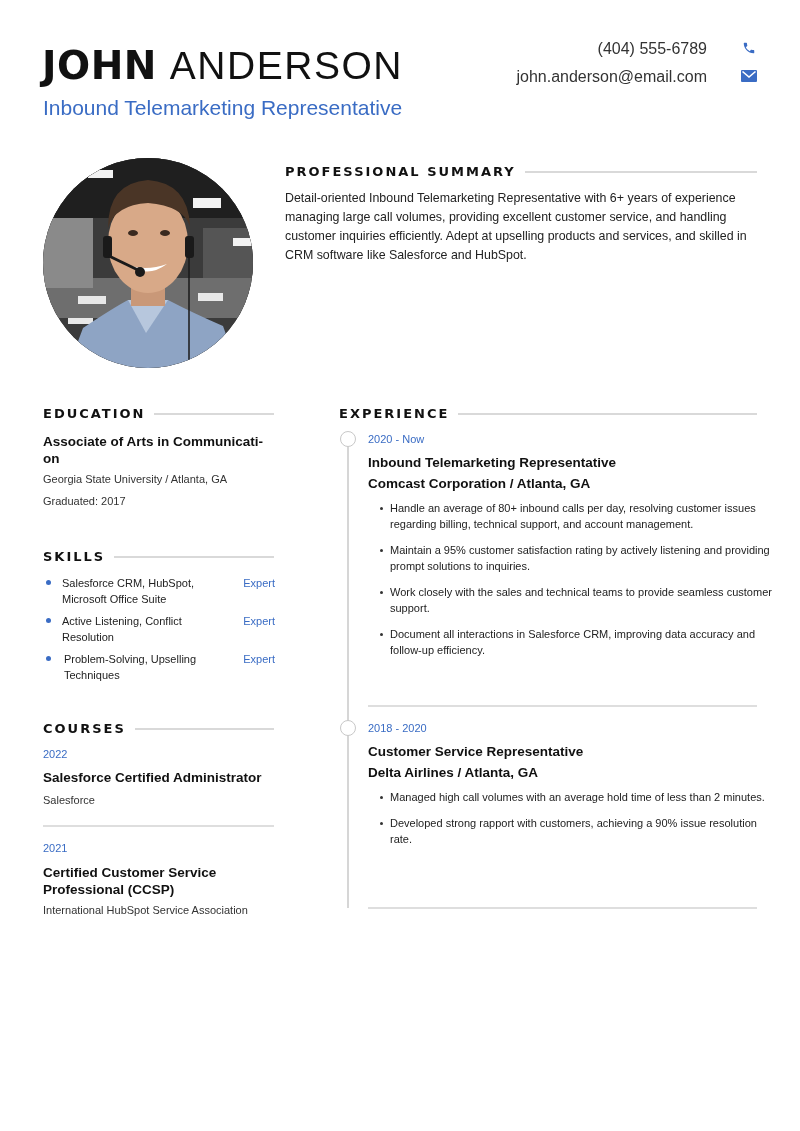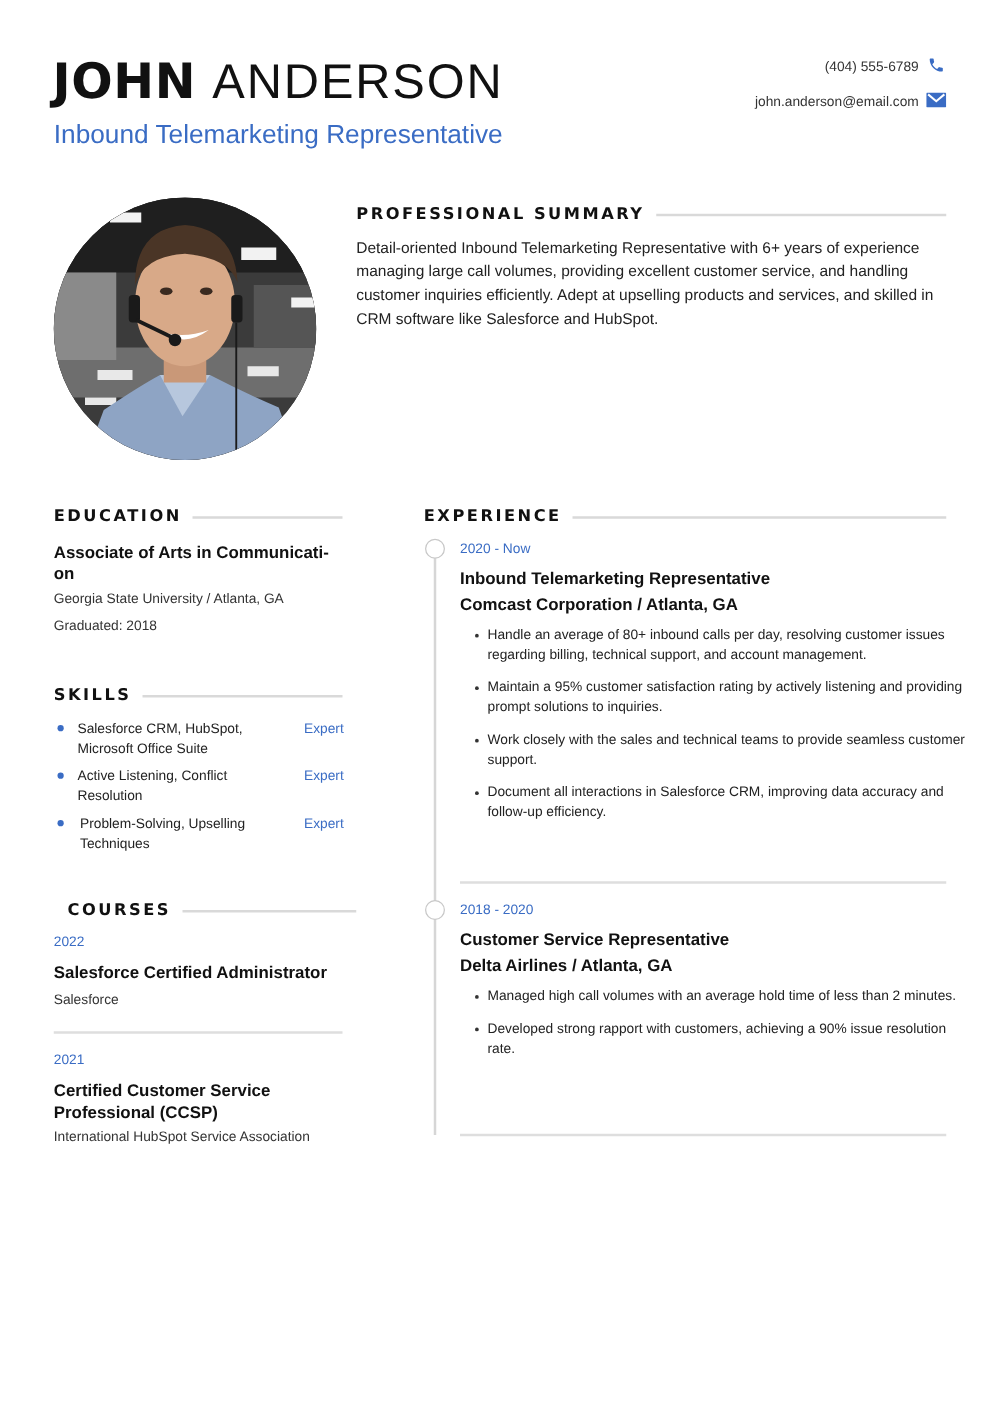--- a/index.html
+++ b/index.html
@@ -5,21 +5,21 @@
   * { box-sizing: border-box; margin: 0; padding: 0; }
   html, body { width: 800px; height: 1131px; background: #ffffff; overflow: hidden; }
   body { font-family: "Liberation Sans", "DejaVu Sans", sans-serif; color: #1a1a1a; position: relative; }
 
   .name { position: absolute; left: 42px; top: 44px; font-size: 39px; letter-spacing: 0.5px; color: #111; line-height: 44px; white-space: nowrap; font-family: "DejaVu Sans", sans-serif; }
   .name .first { font-weight: bold; }
   .name .last { font-weight: normal; font-family: "Liberation Sans", sans-serif; letter-spacing: 1.5px; }
   .role { position: absolute; left: 43px; top: 95px; font-size: 21px; color: #3a6cc4; line-height: 26px; white-space: nowrap; }
 
   .contact { position: absolute; right: 43px; top: 40px; text-align: right; }
-  .contact-row { display: flex; align-items: flex-end; justify-content: flex-end; height: 20px; margin-bottom: 8px; font-size: 11px; color: #333; }
+  .contact-row { display: flex; align-items: flex-start; justify-content: flex-end; height: 20px; margin-bottom: 8px; font-size: 16px; color: #333; gap: 28px; }
   .contact-row .ic { width: 16px; height: 16px; margin-left: 6px; display: inline-flex; align-items: center; justify-content: center; }
 
   .photo { position: absolute; left: 43px; top: 158px; width: 210px; height: 210px; border-radius: 50%; overflow: hidden; background: #2a2a2a; }
 
   .section-head { position: absolute; display: flex; align-items: center; }
   .section-head .t { font-family: "DejaVu Sans", sans-serif; font-weight: bold; font-size: 13px; letter-spacing: 2px; color: #111; white-space: nowrap; }
   .section-head .line { flex: 1; height: 2px; background: #d9d9d9; margin-left: 9px; }
 
   .summary-text { position: absolute; left: 285px; top: 189px; width: 480px; font-size: 12.4px; line-height: 19px; color: #222; }
 
@@ -115,21 +115,21 @@
   <span class="line"></span>
 </div>
 <div class="summary-text">Detail-oriented Inbound Telemarketing Representative with 6+ years of experience managing large call volumes, providing excellent customer service, and handling customer inquiries efficiently. Adept at upselling products and services, and skilled in CRM software like Salesforce and HubSpot.</div>
 
 <div class="section-head" style="left:43px; top:406px; width:231px;">
   <span class="t">EDUCATION</span>
   <span class="line"></span>
 </div>
 <div class="edu-degree">Associate of Arts in Communicati-on</div>
 <div class="edu-school">Georgia State University / Atlanta, GA</div>
-<div class="edu-grad">Graduated: 2018</div>
+<div class="edu-grad">Graduated: 2017</div>
 
 <div class="section-head" style="left:43px; top:549px; width:231px;">
   <span class="t">SKILLS</span>
   <span class="line"></span>
 </div>
 <div class="skill" style="top:575px; height:34px;">
   <span class="dot"></span>
   <span class="name-txt">Salesforce CRM, HubSpot, Microsoft Office Suite</span>
   <span class="lvl">Expert</span>
 </div>
@@ -137,21 +137,21 @@
   <span class="dot"></span>
   <span class="name-txt">Active Listening, Conflict Resolution</span>
   <span class="lvl">Expert</span>
 </div>
 <div class="skill" style="top:651px; height:34px;">
   <span class="dot"></span>
   <span class="name-txt" style="left:21px;">Problem-Solving, Upselling Techniques</span>
   <span class="lvl">Expert</span>
 </div>
 
-<div class="section-head" style="left:43px; top:721px; width:231px;margin-left:11px;">
+<div class="section-head" style="left:43px; top:721px; width:231px;">
   <span class="t">COURSES</span>
   <span class="line"></span>
 </div>
 <div class="course-year" style="top:748px;">2022</div>
 <div class="course-title" style="top:769px;">Salesforce Certified Administrator</div>
 <div class="course-org" style="top:794px;">Salesforce</div>
 <div class="divider" style="left:43px; top:825px; width:231px;"></div>
 <div class="course-year" style="top:842px;">2021</div>
 <div class="course-title" style="top:864px;">Certified Customer Service Professional (CCSP)</div>
 <div class="course-org" style="top:904px;">International HubSpot Service Association</div>

